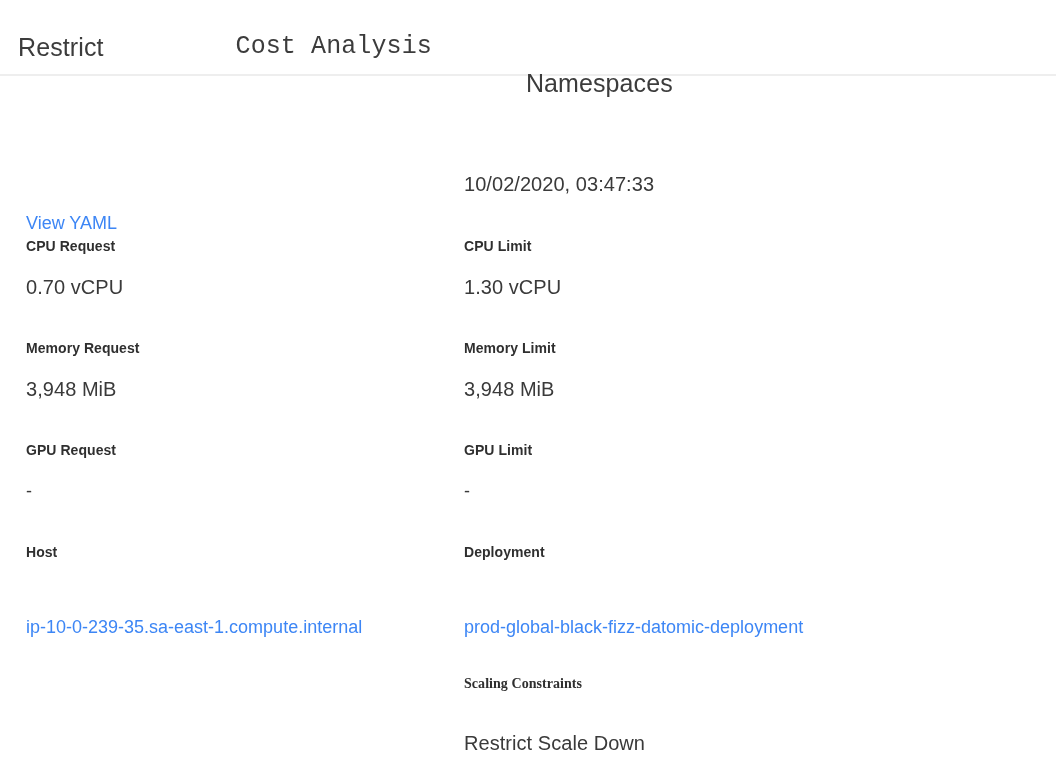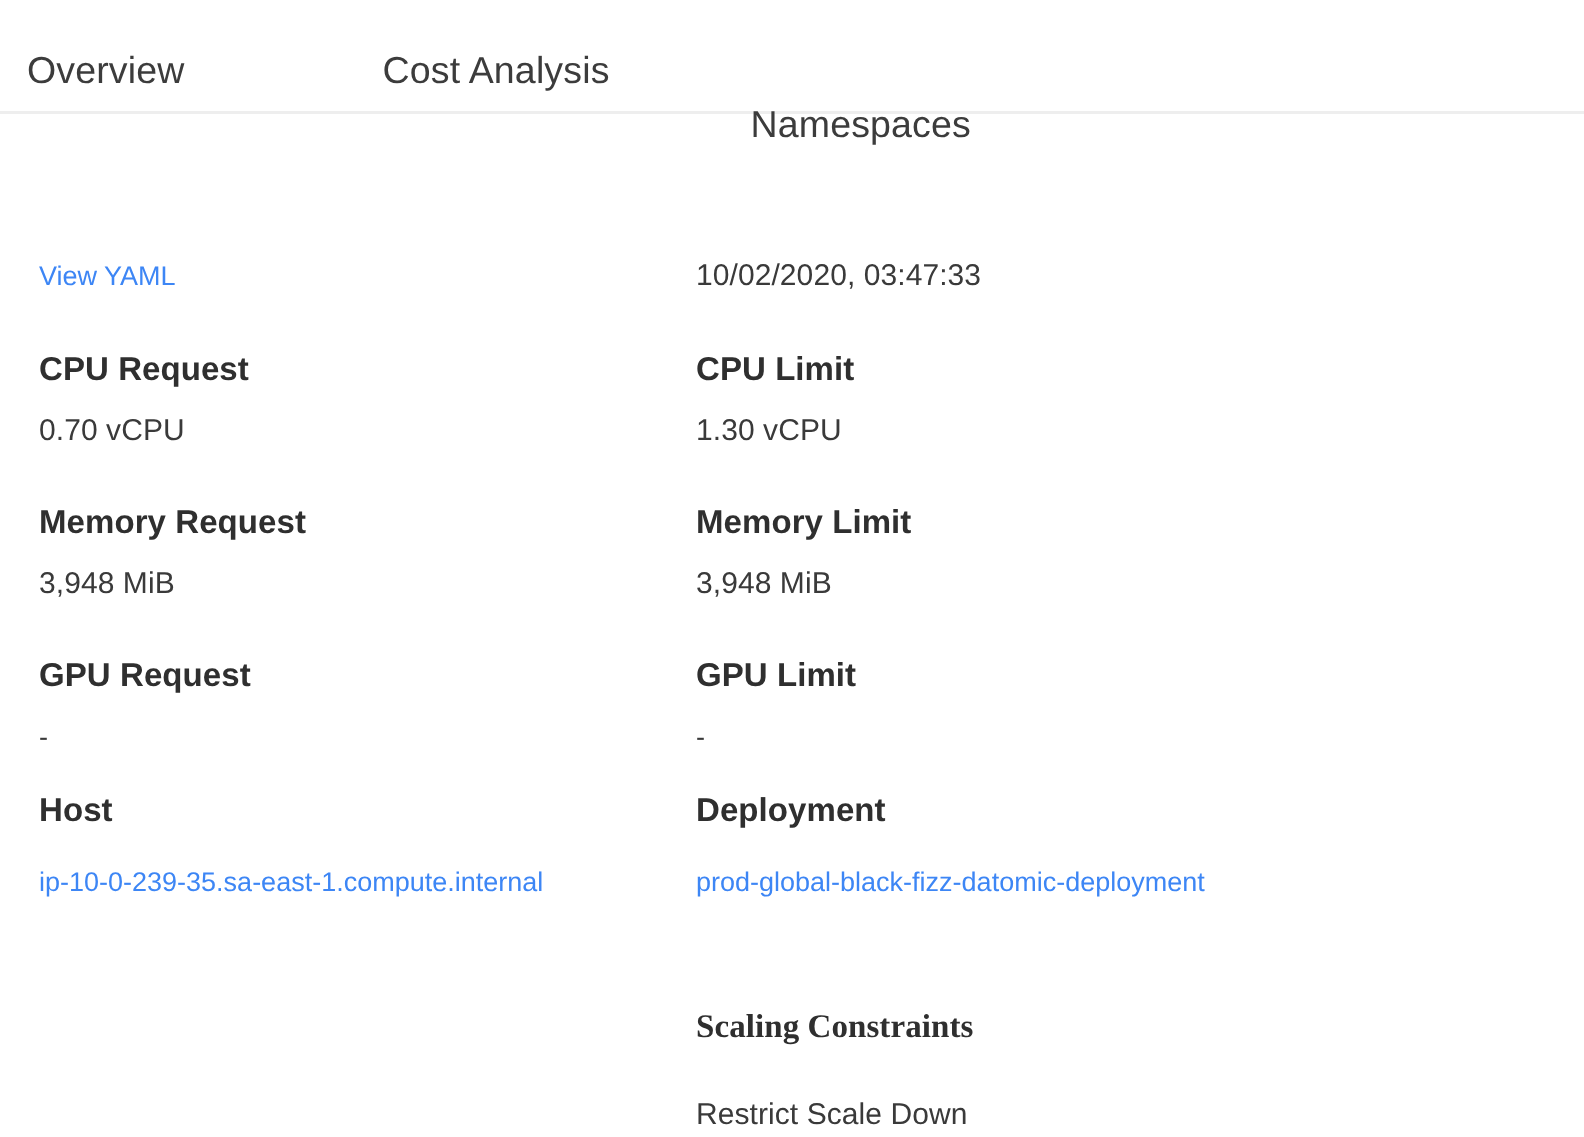--- a/index.html
+++ b/index.html
@@ -50,21 +50,21 @@
     letter-spacing: 0.1px;
     white-space: nowrap;
     background: transparent;
     border: 0;
     cursor: pointer;
     font-family: "Liberation Sans", sans-serif;
     text-align: left;
   }
 
   .tab.t0 { padding-left: 18px;  padding-right: 132px; }
-  .tab.t1 { padding-left: 0;     padding-right: 94px;  }
+  .tab.t1 { padding-left: 0;     padding-right: 94px; font-family: Liberation Mono, monospace;  }
   .tab.t2 { padding-left: 0;     padding-right: 96px;  }
   .tab.t3 { padding-left: 0;     padding-right: 0; margin-top: 36px;     }
   .tab.t4 { padding-left: 0;     padding-right: 0;  margin-left: auto; }
 
   .tab.active { color: #3d86f5; font-weight: 400; }
 
   .tab.t4 {
     width: 162px;
     text-align: center;
     padding-left: 0;
@@ -87,21 +87,21 @@
   
   .detail {
     position: relative;
     padding: 0;
   }
 
   .col-left  { position: absolute; left: 26px;  top: 0; width: 420px; }
   .col-right { position: absolute; left: 464px; top: 0; width: 400px; }
 
   .field-label {
-    font-size: 22px;
+    font-size: 14px;
     line-height: 24px;
     font-weight: 700;
     color: #2f2f2f;
     letter-spacing: 0.05px;
   }
 
   .field-value {
     font-size: 20px;
     line-height: 24px;
     font-weight: 400;
@@ -112,52 +112,53 @@
   .link {
     font-size: 18px;
     line-height: 24px;
     font-weight: 400;
     color: #3d86f5;
     text-decoration: none;
     cursor: pointer;
     display: inline-block;
     word-break: break-word;
     overflow-wrap: anywhere;
+    margin-top: 39px;
   }
 
   .link.wrap { max-width: 340px; }
   .link.wrap-wide { max-width: 378px; }
 
   
   .abs { position: absolute; }
 
   .y-top    { top: 96px; }
   .y-lab1   { top: 158px; }
   .y-val1   { top: 199px; }
   .y-lab2   { top: 260px; }
   .y-val2   { top: 301px; }
   .y-lab3   { top: 362px; }
   .y-val3   { top: 403px; }
-  .y-lab4   { top: 452px; }
+  .y-lab4   { top: 464px; }
   .y-val4   { top: 500px; text-align: right; }
   .y-lab5   { top: 596px; font-family: Liberation Serif, serif; }
   .y-val5a  { top: 655px; }
 
   .dash { font-size: 18px; line-height: 24px; color: #3a3a3a; }
 </style>
 </head>
 <body>
 
 <div class="page">
 
   <div class="tabbar">
     <div class="tabs">
 
       <button class="tab t0">
-        <span>Overview</span>
+        <span>Restrict</span>
         
       </button>
 
       <button class="tab t1">
         <span>Cost Analysis</span>
         
       </button>
 
 
       <button class="tab t3">

